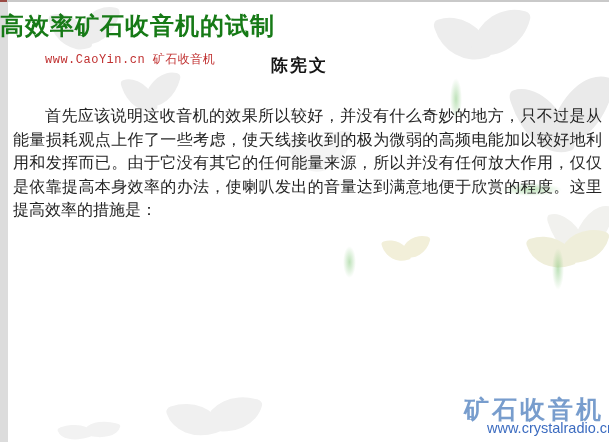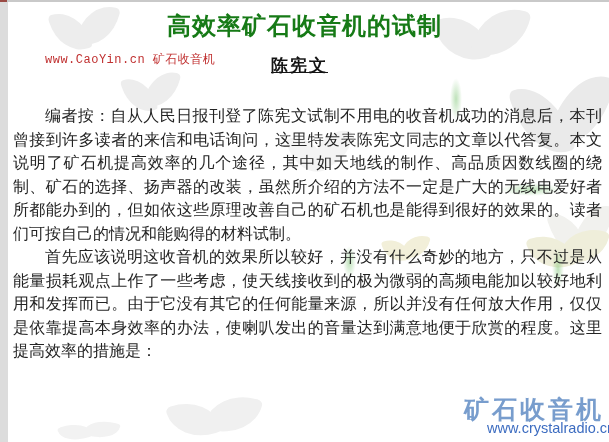--- a/index.html
+++ b/index.html
@@ -16,31 +16,31 @@
   
   .bfly{position:absolute;--c:#ededed;pointer-events:none;}
   .bfly::before,.bfly::after{content:"";position:absolute;background:var(--c);}
   .bfly::before{left:2%;top:12%;width:52%;height:82%;border-radius:12% 88% 10% 85%;transform:rotate(-18deg);}
   .bfly::after{right:2%;top:0;width:55%;height:85%;border-radius:85% 12% 88% 10%;transform:rotate(14deg);}
   .sprout{position:absolute;pointer-events:none;
     background:radial-gradient(ellipse at center,rgba(110,190,100,0.45),rgba(110,190,100,0) 70%);}
 
   
   .title{
-    position:absolute;left:0;top:10px;width:609px;text-align:center;
+    position:absolute;left:0;top:10px;width:609px;
     font-size:24px;font-weight:bold;color:#167a16;letter-spacing:1px;
   }
   .byline{
     position:absolute;left:45px;top:51px;
     font-family:Liberation Mono, monospace;
     font-size:12px;color:#c03030;letter-spacing:0.5px;white-space:nowrap;
   }
   .author{
     position:absolute;left:271px;top:54px;
-    font-size:17px;font-weight:600;color:#141414;letter-spacing:2px;text-decoration:underline;
+    font-size:17px;font-weight:600;color:#141414;letter-spacing:2px;
   }
 
   
   .article{
     position:absolute;left:13px;top:104px;width:589px;
     font-size:16px;line-height:23.5px;color:#242424;
     text-align:justify;
   }
   .article p{margin:0;text-indent:2em;}
 
@@ -76,18 +76,17 @@
 <span class="sprout" style="left:450px;top:78px;width:12px;height:42px;"></span>
 <span class="sprout" style="left:500px;top:183px;width:62px;height:13px;"></span>
 <span class="sprout" style="left:343px;top:246px;width:13px;height:32px;"></span>
 <span class="sprout" style="left:552px;top:248px;width:12px;height:42px;"></span>
 
 <div class="title">高效率矿石收音机的试制</div>
 <div class="byline">www.CaoYin.cn 矿石收音机</div>
 <div class="author">陈宪文</div>
 
 <div class="article">
-  <p>编者按：自从人民日报刊登了陈宪文试制不用电的收音机成功的消息后，本刊曾接到许多读者的来信和电话询问，这里特发表陈宪文同志的文章以代答复。本文说明了矿石机提高效率的几个途径，其中如天地线的制作、高品质因数线圈的绕制、矿石的选择、扬声器的改装，虽然所介绍的方法不一定是广大的无线电爱好者所都能办到的，但如依这些原理改善自己的矿石机也是能得到很好的效果的。读者们可按自己的情况和能购得的材料试制。</p>
   <p>首先应该说明这收音机的效果所以较好，并没有什么奇妙的地方，只不过是从能量损耗观点上作了一些考虑，使天线接收到的极为微弱的高频电能加以较好地利用和发挥而已。由于它没有其它的任何能量来源，所以并没有任何放大作用，仅仅是依靠提高本身效率的办法，使喇叭发出的音量达到满意地便于欣赏的程度。这里提高效率的措施是：</p>
 </div>
 
 <div class="wm-brand">矿石收音机</div>
 <div class="wm-url">www.crystalradio.cn</div>
 
 </body></html>

